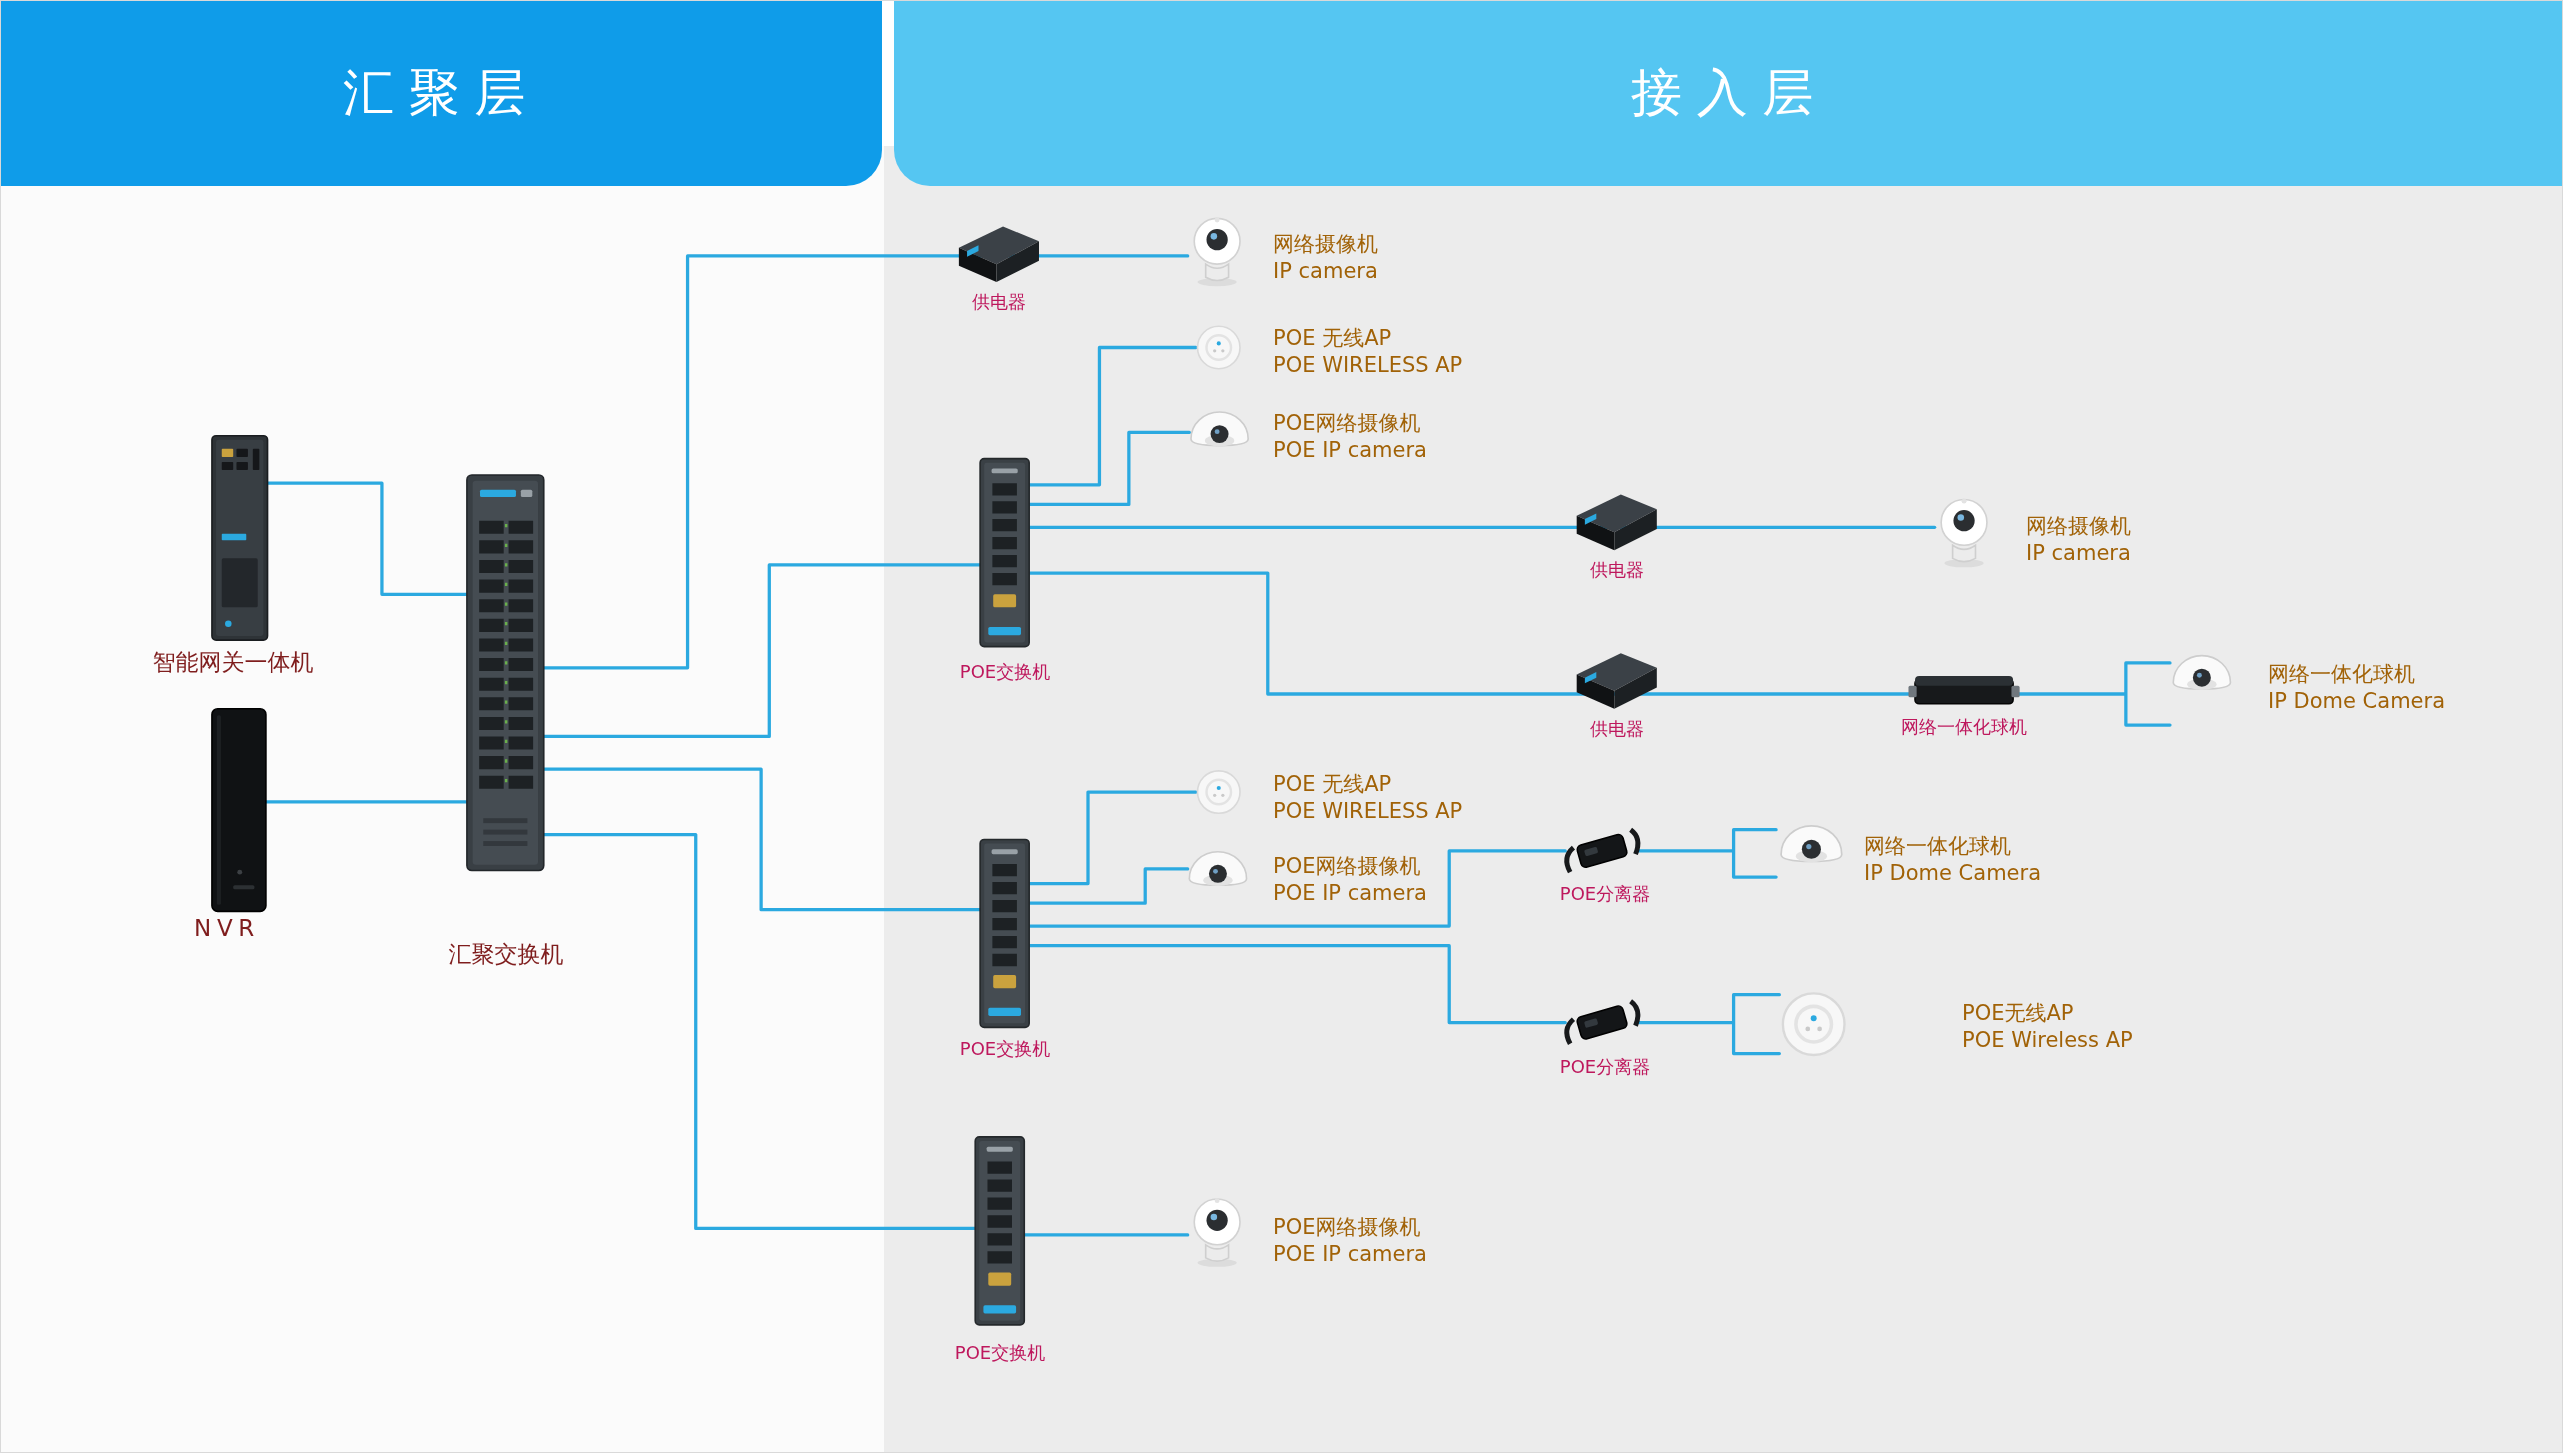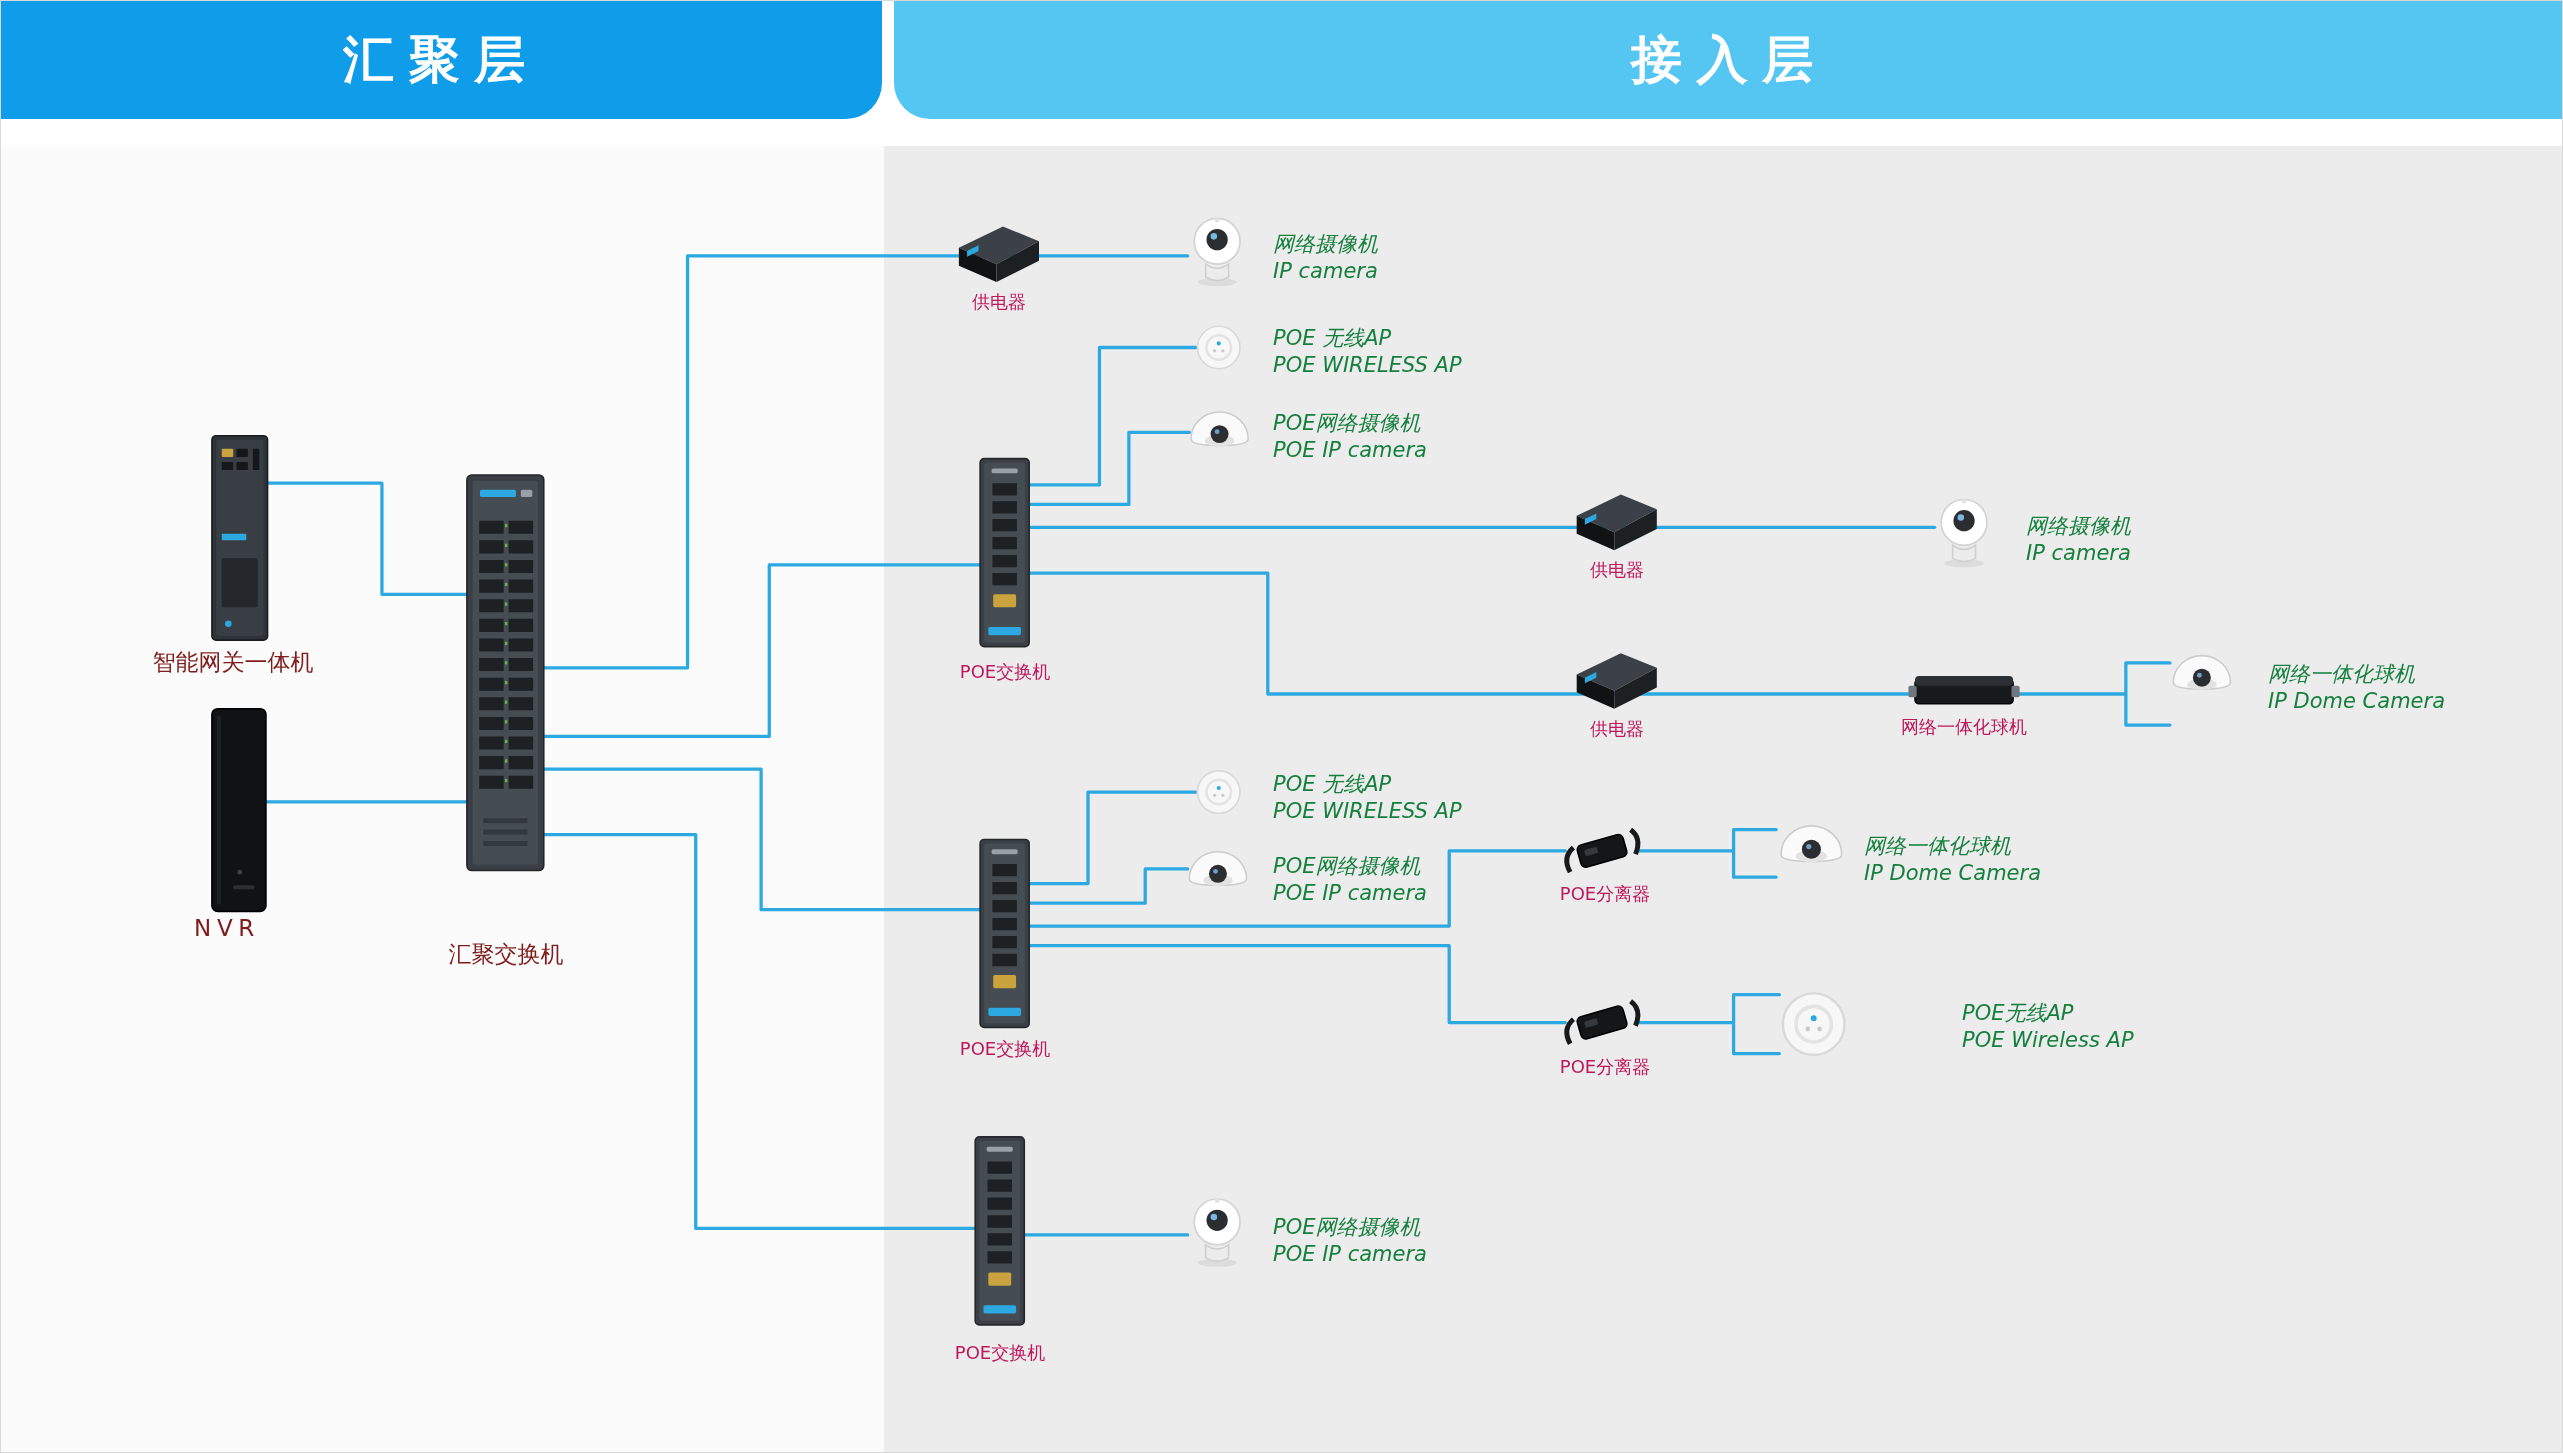--- a/index.html
+++ b/index.html
@@ -11,32 +11,32 @@
     position:relative;
     width:2563px; height:1453px;
     background:#ffffff;
     border:1.6px solid #d9d9d9;
     overflow:hidden;
   }
   .panel-left  { position:absolute; left:0;     top:145px; width:883px; height:1308px; background:#fbfbfb; }
   .panel-right { position:absolute; left:883px; top:145px; width:1680px; height:1308px; background:#ececec; }
 
   .hdr {
-    position:absolute; top:0; height:118px;
+    position:absolute; top:0; height:185px;
     display:flex; align-items:center; justify-content:center;
-    color:#ffffff; font-size:51px; letter-spacing:14.7px; font-weight:700;
+    color:#ffffff; font-size:51px; letter-spacing:14.7px; font-weight:400;
   }
   .hdr-left  { left:0;      width:881px; background:#0f9ce9; border-radius:0 0 36px 0; }
   .hdr-right { left:893px; width:1671px; background:#55c6f2; border-radius:0 0 0 36px; }
 
   svg.wires { position:absolute; left:0; top:0; }
 
   .lbl {
     position:absolute; display:flex; flex-direction:column;
-    font-size:21px; line-height:27px; color:#15803d; white-space:nowrap;font-style:italic;
+    font-size:21px; line-height:27px; color:#a16207; white-space:nowrap;
   }
   .cap {
     position:absolute; transform:translateX(-50%);
     font-size:18px; color:#be185d; white-space:nowrap;
   }
   .big-lbl {
     position:absolute; transform:translateX(-50%);
     font-size:23px; color:#7f1d1d; white-space:nowrap;
   }
   .spaced { letter-spacing:5.7px; }

